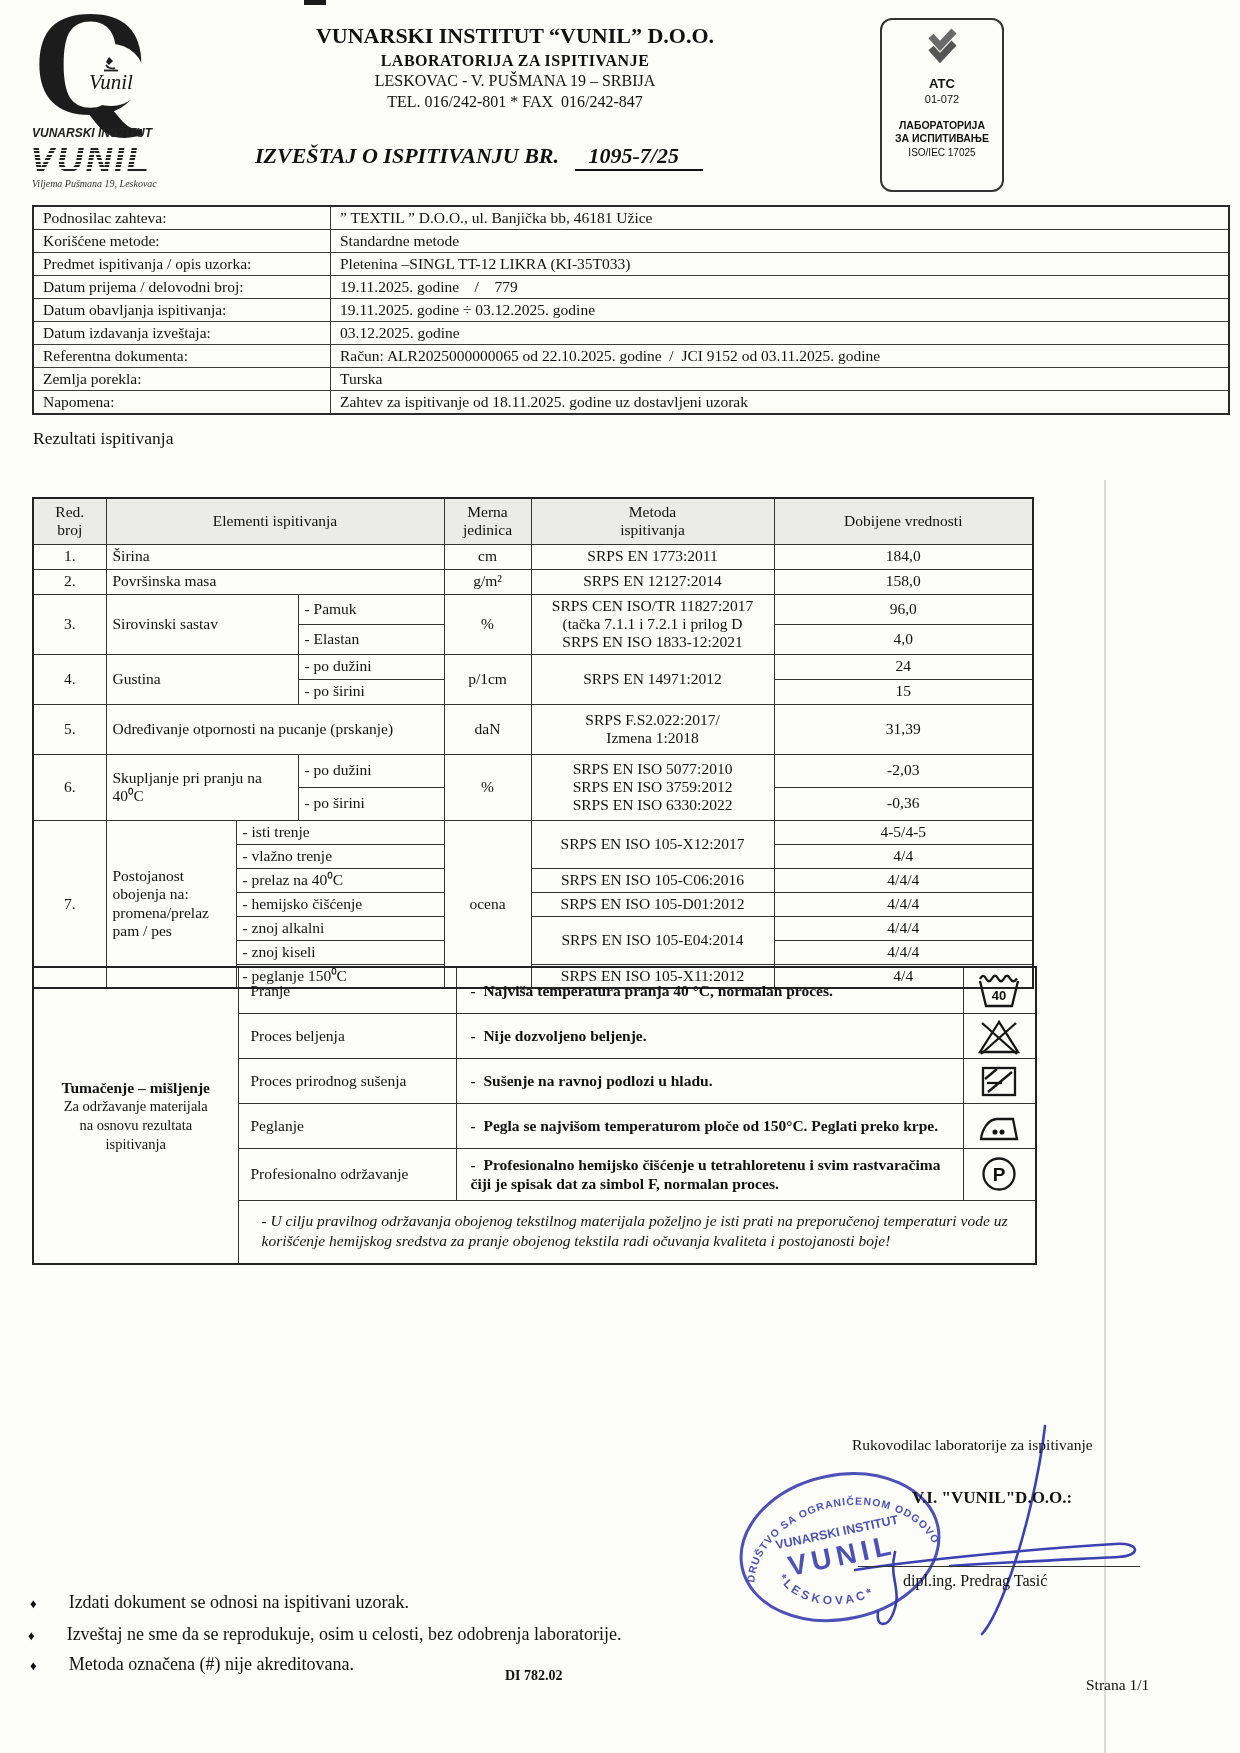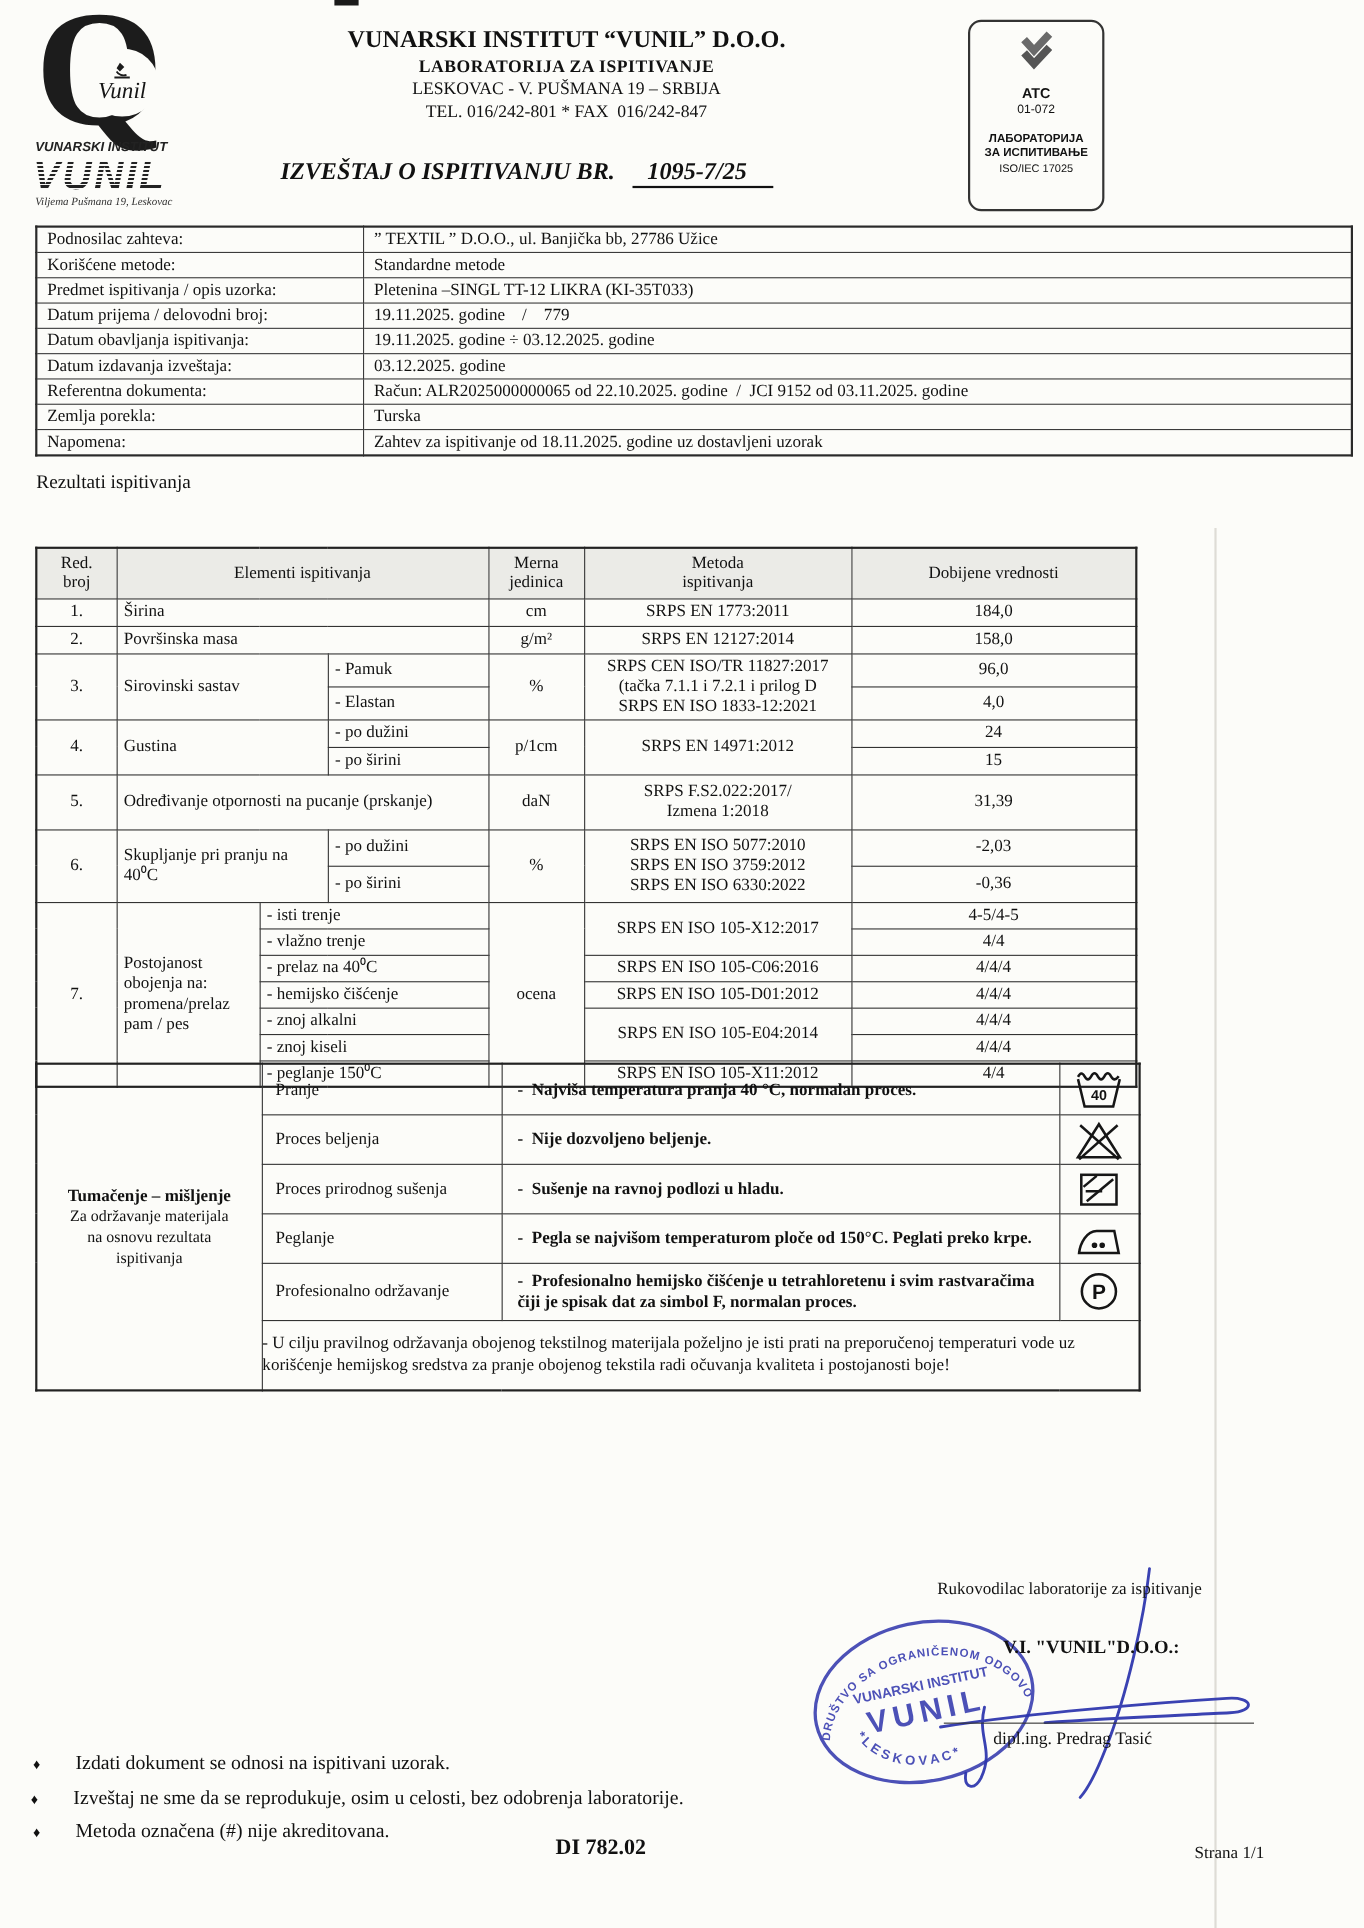--- a/index.html
+++ b/index.html
@@ -49,37 +49,37 @@
   .tc{text-align:center;}
   .tl{text-align:left;padding-left:10px;}
 
   .care-table{left:32px;top:966px;width:1003px;border:2.5px solid #222;table-layout:fixed;}
   .care-table td{border:1.5px solid #333;font-size:15.5px;line-height:1.25;}
   .care-title{font-size:15.5px;font-weight:bold;}
   .care-sub{font-size:14.5px;line-height:1.3;}
   .care-item{padding-left:12px;}
   .care-desc{padding-left:14px;padding-right:8px;font-weight:bold;}
   .icon-cell{text-align:center;vertical-align:middle;padding:2px;}
-  .care-note{padding:5px 12px 7px 0;line-height:1.5;font-size:15.5px;}
+  .care-note{font-style:italic;padding:5px 12px 7px 23px;line-height:1.5;font-size:15.5px;}
   svg.care{display:inline-block;vertical-align:middle;}
   svg.care path,svg.care rect,svg.care line,svg.care polyline,svg.care circle{fill:none;stroke:#161616;stroke-width:2.3px;}
   svg.care text{stroke:none;fill:#111;font-family:"Liberation Sans",sans-serif;}
 
   
   .sig-company{left:912px;top:1488px;font-size:17px;font-weight:bold;}
   .sig-role{left:852px;top:1436px;font-size:15.5px;}
   .sig-line{left:858px;top:1566px;width:282px;border-top:1.6px solid #333;}
   .sig-name{left:903px;top:1572px;font-size:16px;}
   .stamp{left:733px;top:1466px;transform:rotate(-12deg);opacity:.9;}
   .sig-ink{left:800px;top:1420px;}
 
   
   .fnote-bullet{font-size:13px;}
   .fnote{font-size:18px;}
-  .doc-code{left:505px;top:1668px;font-size:20px;font-weight:bold;}
+  .doc-code{left:505px;top:1668px;font-size:14px;font-weight:bold;}
   .page-no{left:1086px;top:1676px;font-size:15.5px;}
 
   .scan-vline{left:1104px;top:480px;width:2px;height:1273px;background:#dedcd6;}
   .scan-speck{left:304px;top:0;width:22px;height:5px;background:#1a1a1a;}
 </style>
 </head>
 <body>
 
 <div class="page">
 
@@ -124,21 +124,21 @@
       <div>ЛАБОРАТОРИЈА</div>
       <div>ЗА ИСПИТИВАЊЕ</div>
     </div>
     <div class="atc-iso">ISO/IEC 17025</div>
   </div>
 
   <table class="abs info-table">
     <tbody>
       <tr>
           <td class="info-label">Podnosilac zahteva:</td>
-          <td>” TEXTIL ” D.O.O., ul. Banjička bb, 27786 Užice</td>
+          <td>” TEXTIL ” D.O.O., ul. Banjička bb, 46181 Užice</td>
         </tr>
       <tr>
           <td class="info-label">Korišćene metode:</td>
           <td>Standardne metode</td>
         </tr>
       <tr>
           <td class="info-label">Predmet ispitivanja / opis uzorka:</td>
           <td>Pletenina –SINGL TT-12 LIKRA (KI-35T033)</td>
         </tr>
       <tr>

